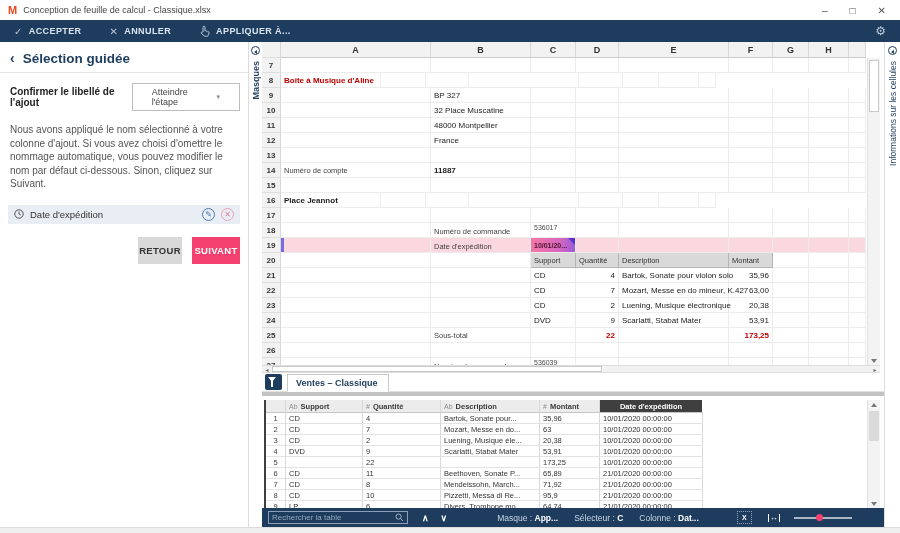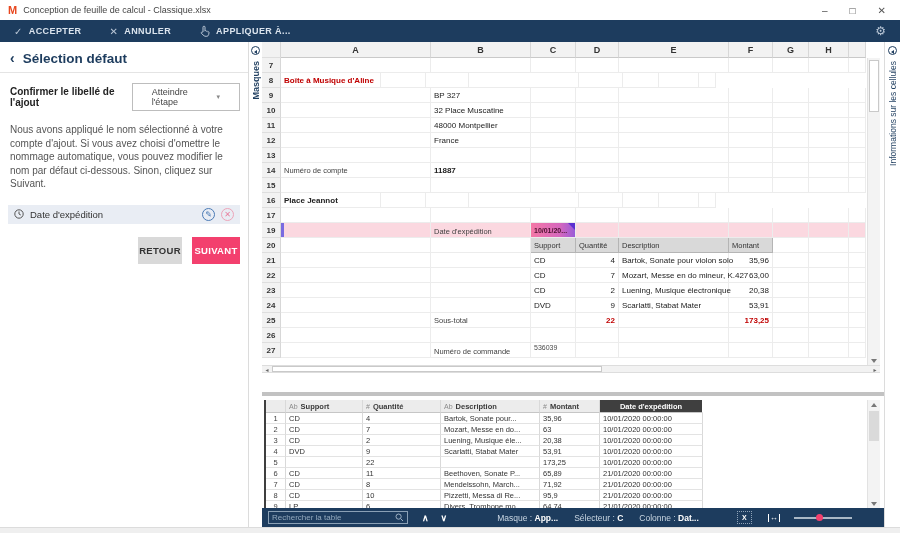--- a/index.html
+++ b/index.html
@@ -146,30 +146,30 @@
         </svg>
     </span>
     <span>APPLIQUER À...</span>
   </div>
   <span id="gear">⚙</span>
 </div>
 
 <div id="left-panel">
   <div id="lp-head">
     <span id="lp-back">‹</span>
-    <span id="lp-title">Sélection défaut</span>
+    <span id="lp-title">Sélection guidée</span>
   </div>
   <div id="lp-sub">
     <span id="lp-label">Confirmer le libellé de l'ajout</span>
     <span id="lp-step">
       <span>Atteindre l'étape</span>
       <span style="color:#888;font-size:7px">▾</span>
     </span>
   </div>
-  <p id="lp-desc">Nous avons appliqué le nom sélectionné à votre compte d'ajout. Si vous avez choisi d'omettre le nommage automatique, vous pouvez modifier le nom par défaut ci-dessous. Sinon, cliquez sur Suivant.</p>
+  <p id="lp-desc">Nous avons appliqué le nom sélectionné à votre colonne d'ajout. Si vous avez choisi d'omettre le nommage automatique, vous pouvez modifier le nom par défaut ci-dessous. Sinon, cliquez sur Suivant.</p>
   <div id="lp-field">
     <span>
       <svg width="10" height="10" viewBox="0 0 10 10">
           <circle cx="5" cy="5" r="4.2" fill="none" stroke="#555" stroke-width="1"></circle>
           <path d="M5 2.5V5l1.8 1" fill="none" stroke="#555" stroke-width="1"></path>
         </svg>
     </span>
     <span id="lp-field-text">Date d'expédition</span>
     <span class="cir" id="edit-cir">✎</span>
     <span class="cir" id="del-cir">✕</span>
@@ -323,20 +323,32 @@
           <div class="scell colA" style="width: 150px;"></div>
           <div class="scell colB" style="width: 100px;"></div>
           <div class="scell colC" style="width: 45px;"></div>
           <div class="scell colD" style="width: 43px;"></div>
           <div class="scell colE" style="width: 110px;"></div>
           <div class="scell colF" style="width: 44px;"></div>
           <div class="scell colG" style="width: 36px;"></div>
           <div class="scell colH" style="width: 40px;"></div>
           <div class="scell col" style="width: 17px;"></div>
         </div>
+        <div class="srow">
+          <div class="sgut">18</div>
+          <div class="scell colA" style="width: 150px;"></div>
+          <div class="scell colB c-lbl c-vb" style="width: 100px;">Numéro de commande</div>
+          <div class="scell colC c-sm c-vt" style="width: 45px;">536017</div>
+          <div class="scell colD" style="width: 43px;"></div>
+          <div class="scell colE" style="width: 110px;"></div>
+          <div class="scell colF" style="width: 44px;"></div>
+          <div class="scell colG" style="width: 36px;"></div>
+          <div class="scell colH" style="width: 40px;"></div>
+          <div class="scell col" style="width: 17px;"></div>
+        </div>
         <div class="srow hl">
           <div class="sgut">19</div>
           <div class="scell colA" style="width: 150px;"></div>
           <div class="scell colB c-lbl c-vb" style="width: 100px;">Date d'expédition</div>
           <div class="scell colC c-grad" style="width: 45px;">10/01/20...</div>
           <div class="scell colD" style="width: 43px;"></div>
           <div class="scell colE" style="width: 110px;"></div>
           <div class="scell colF" style="width: 44px;"></div>
           <div class="scell colG" style="width: 36px;"></div>
           <div class="scell colH" style="width: 40px;"></div>
@@ -444,20 +456,24 @@
       <div class="sb-btn" style="bottom:0">
           <span class="tri-dn"></span>
         </div>
     </div>
   </div>
   <div id="hscroll">
     <span class="hs-arrow">◂</span>
     <div id="hthumb"></div>
     <div id="hs-spacer"></div>
     <span class="hs-arrow">▸</span>
+  </div>
+  <div id="tabbar">
+    <div id="tab-ico"></div>
+    <div id="sheet-tab">Ventes – Classique</div>
   </div>
   <div id="gridsec">
     <div id="grid-table">
       <div class="grow ghead" id="grid-head">
           <div class="gcell" style="width: 20px;"></div>
           <div class="gcell" style="width: 77px;">
             <span class="gtype">Ab</span>
             <span>Support</span>
           </div>
           <div class="gcell" style="width: 78px;">

